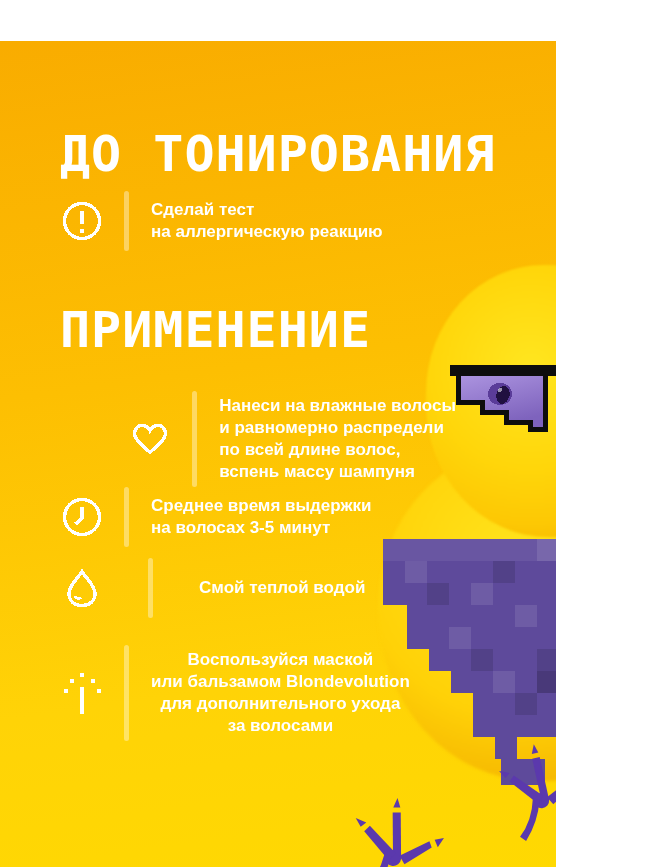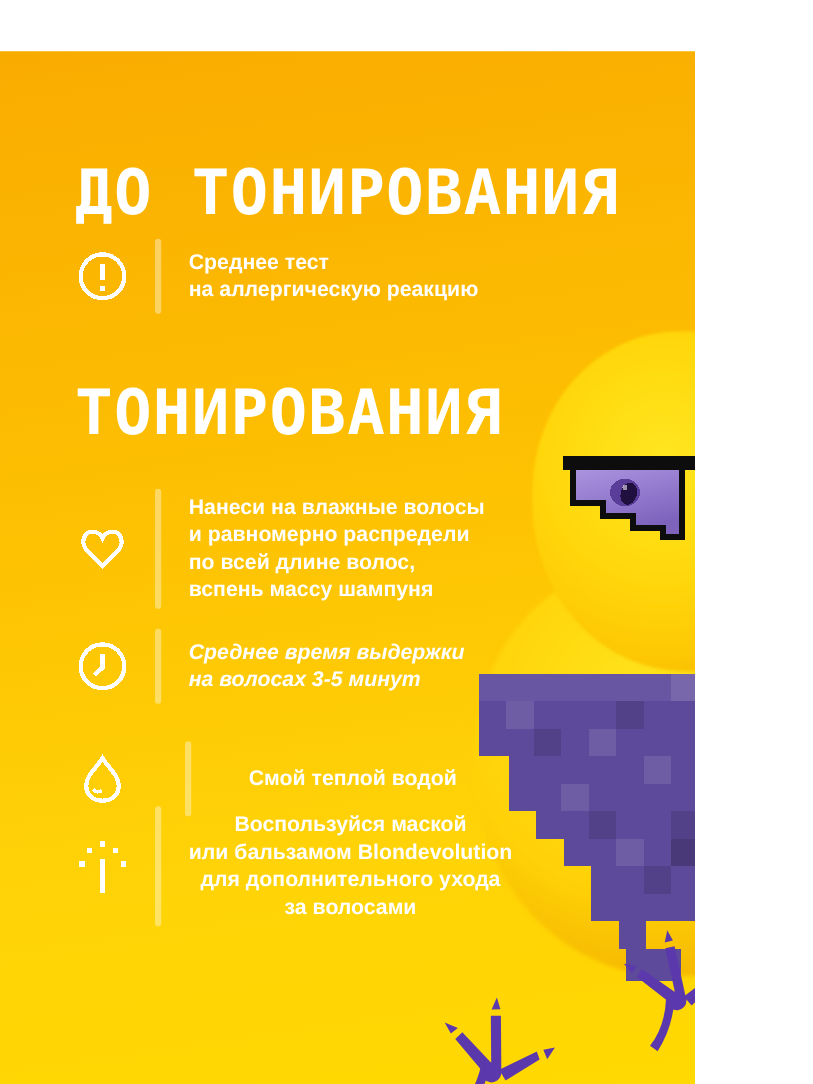--- a/index.html
+++ b/index.html
@@ -38,23 +38,23 @@
     font-weight:bold;font-size:50px;letter-spacing:1px;
     color:#ffffff;white-space:nowrap;
   }
   .t1{top:84px;}
   .t2{top:260px;}
   .item{
     position:absolute;left:56px;width:400px;min-height:64px;
     display:flex;align-items:center;
   }
   .i-alert{top:148px;}
-  .i-heart{top:348px;}
-  .i-clock{top:460px;font-style:italic;}
-  .i-drop{top:550px;gap:24px;}
+  .i-heart{top:348px;justify-content:flex-end;}
+  .i-clock{top:444px;}
+  .i-drop{top:515px;gap:24px;}
   .i-wand{top:602px;text-align:center;}
   .i-head{top:702px;}
   .icon-cell{width:52px;flex:0 0 52px;display:flex;justify-content:center;align-items:center;}
   .divider{
     width:5px;align-self:stretch;margin:2px 22px 2px 16px;
     background:rgba(255,255,255,0.38);border-radius:3px;
   }
   .item-text{
     color:#ffffff;font-weight:bold;font-size:17px;line-height:22px;
     white-space:pre-line;padding:6px 0;
@@ -169,25 +169,25 @@
 
     <div class="item i-alert">
       <div class="icon-cell">
         <svg class="picon" width="46" height="46" viewBox="0 0 46 46" shape-rendering="crispEdges">
           <circle cx="23" cy="23" r="17.5" fill="none" stroke="#fff" stroke-width="3.4"></circle>
           <path d="M23 13 V26" stroke="#fff" stroke-width="4.2" fill="none"></path>
           <path d="M23 30.5 V34.5" stroke="#fff" stroke-width="4.2" fill="none"></path>
         </svg>
       </div>
       <div class="divider"></div>
-      <div class="item-text">Среднее тест
+      <div class="item-text">Сделай тест
 на аллергическую реакцию</div>
     </div>
 
-    <h1 class="title t2">ТОНИРОВАНИЯ</h1>
+    <h1 class="title t2">ПРИМЕНЕНИЕ</h1>
 
     <div class="item i-heart">
       <div class="icon-cell">
         <svg class="picon" width="46" height="46" viewBox="0 0 46 46" shape-rendering="crispEdges">
           <path d="M23 14.5 C20.5 9,13 7.5,9.5 12 C6.5 16,7.5 21,11 25 L23 36.5 L35 25 C38.5 21,39.5 16,36.5 12 C33 7.5,25.5 9,23 14.5 Z" fill="none" stroke="#fff" stroke-width="3.4"></path>
         </svg>
       </div>
       <div class="divider"></div>
       <div class="item-text">Нанеси на влажные волосы
 и равномерно распредели

